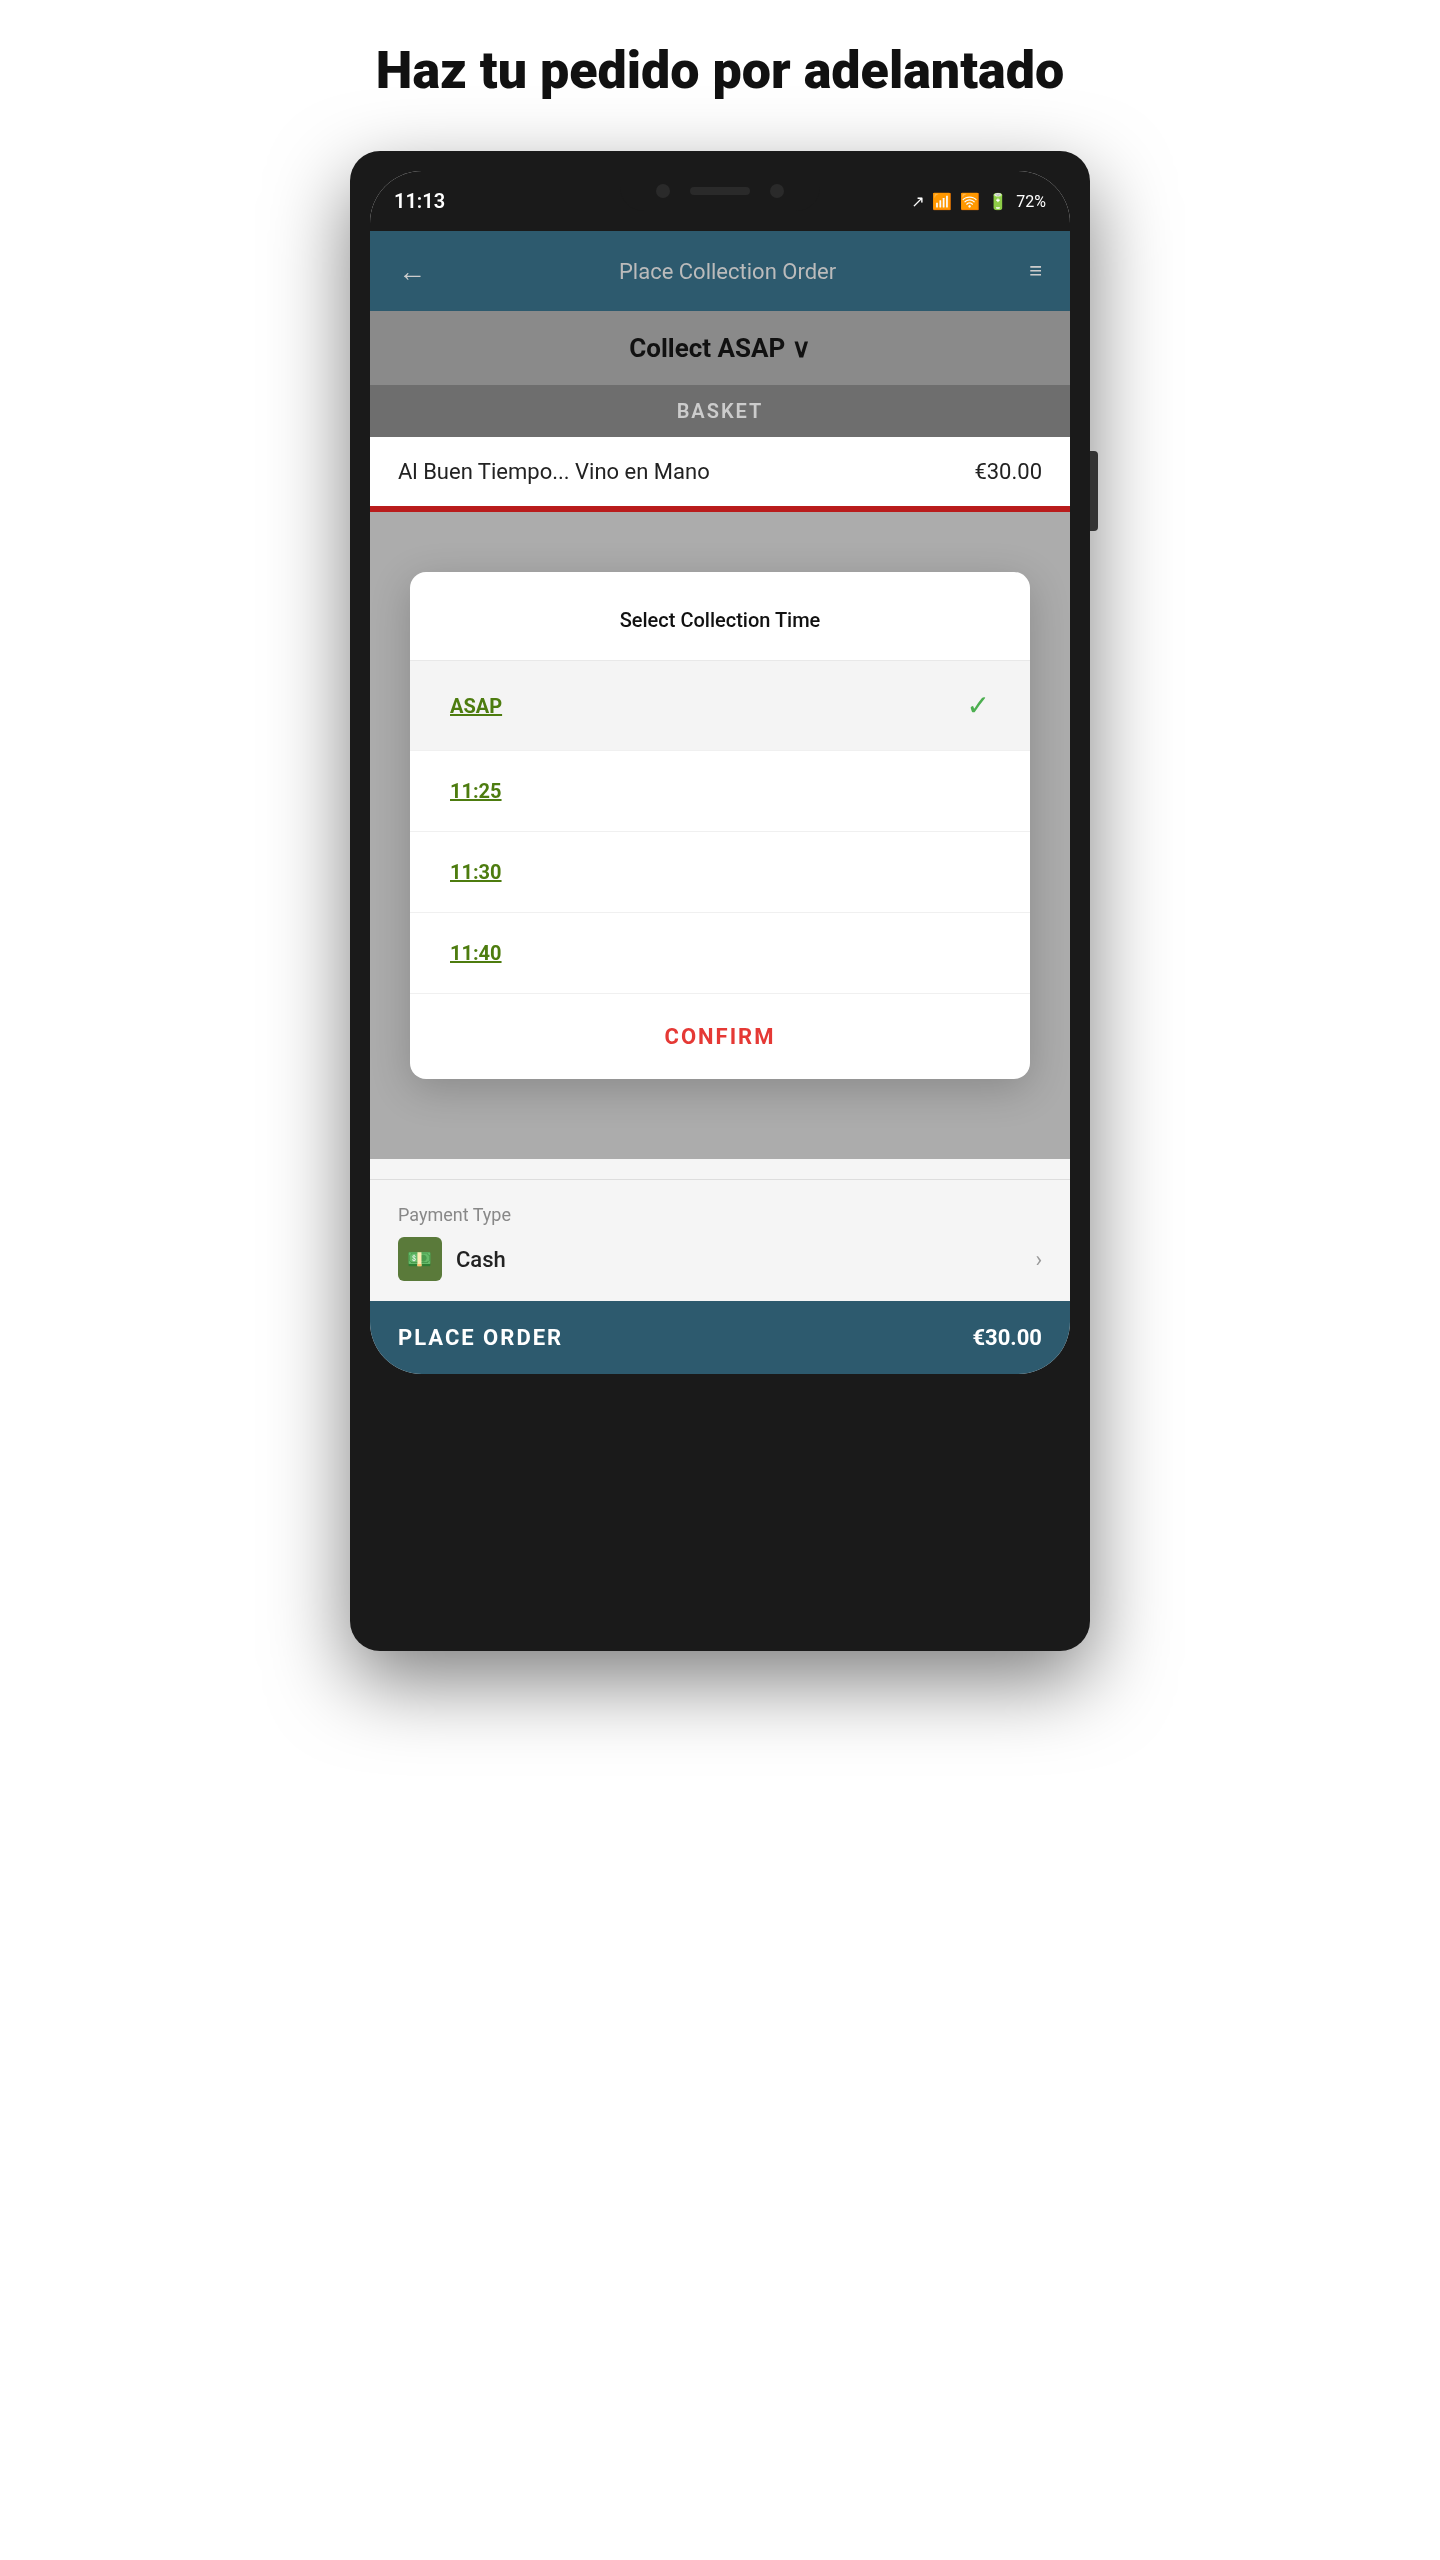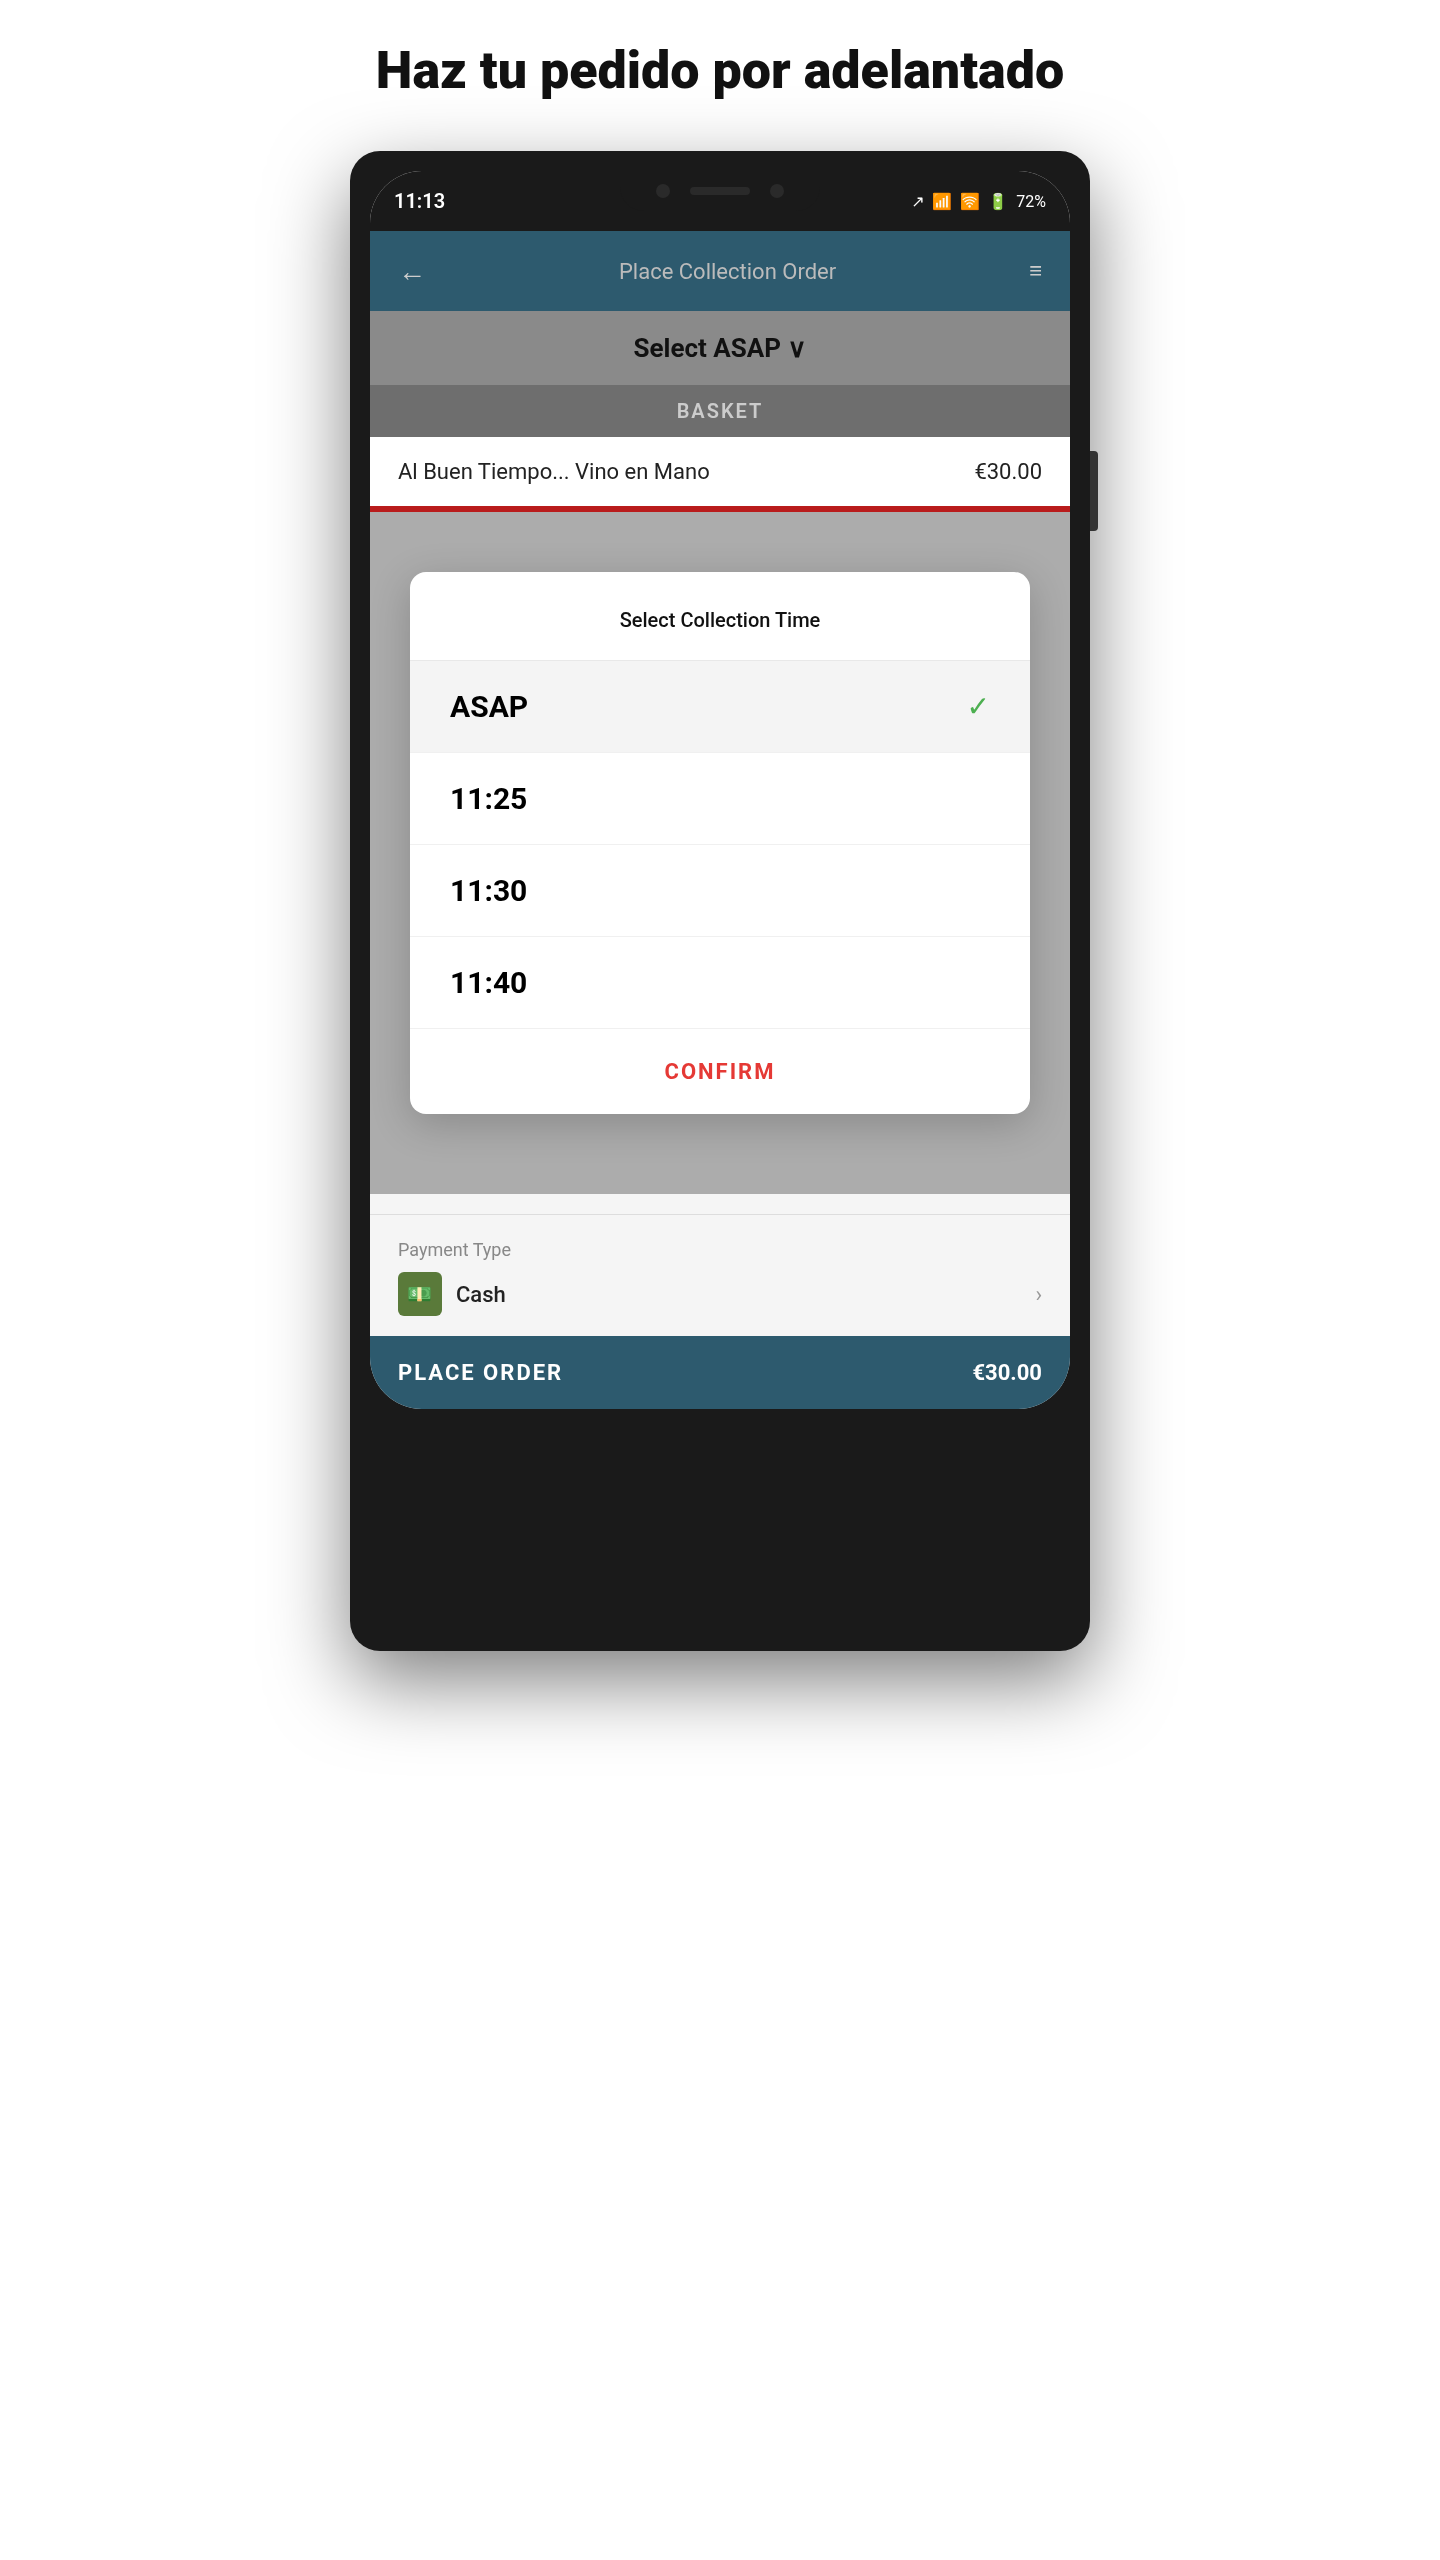--- a/index.html
+++ b/index.html
@@ -218,23 +218,24 @@
       align-items: center;
       border-bottom: 1px solid #f0f0f0;
       cursor: pointer;
     }
 
     .modal-option.selected {
       background: #f4f4f4;
     }
 
     .modal-option-label {
-      font-size: 30px;
+      font-size: 20px;
       font-weight: 700;
-      color: #000000;
+      color: #4d7c0f;
+      text-decoration: underline;
     }
 
     .checkmark {
       color: #4caf50;
       font-size: 28px;
     }
 
     .modal-confirm {
       padding: 30px;
       text-align: center;
@@ -358,21 +359,21 @@
         </div>
       </div>
 
       <div class="app-header">
         <span class="header-back">←</span>
         <span class="header-title">Place Collection Order</span>
         <span class="header-menu">≡</span>
       </div>
 
       <div class="collect-bar">
-        <span class="collect-bar-text">Select ASAP ∨</span>
+        <span class="collect-bar-text">Collect ASAP ∨</span>
       </div>
 
       <div class="basket-label-bar">
         <span class="basket-label">BASKET</span>
       </div>
 
       <div class="order-item">
         <span class="order-item-name">Al Buen Tiempo... Vino en Mano</span>
         <span class="order-item-price">€30.00</span>
       </div>

